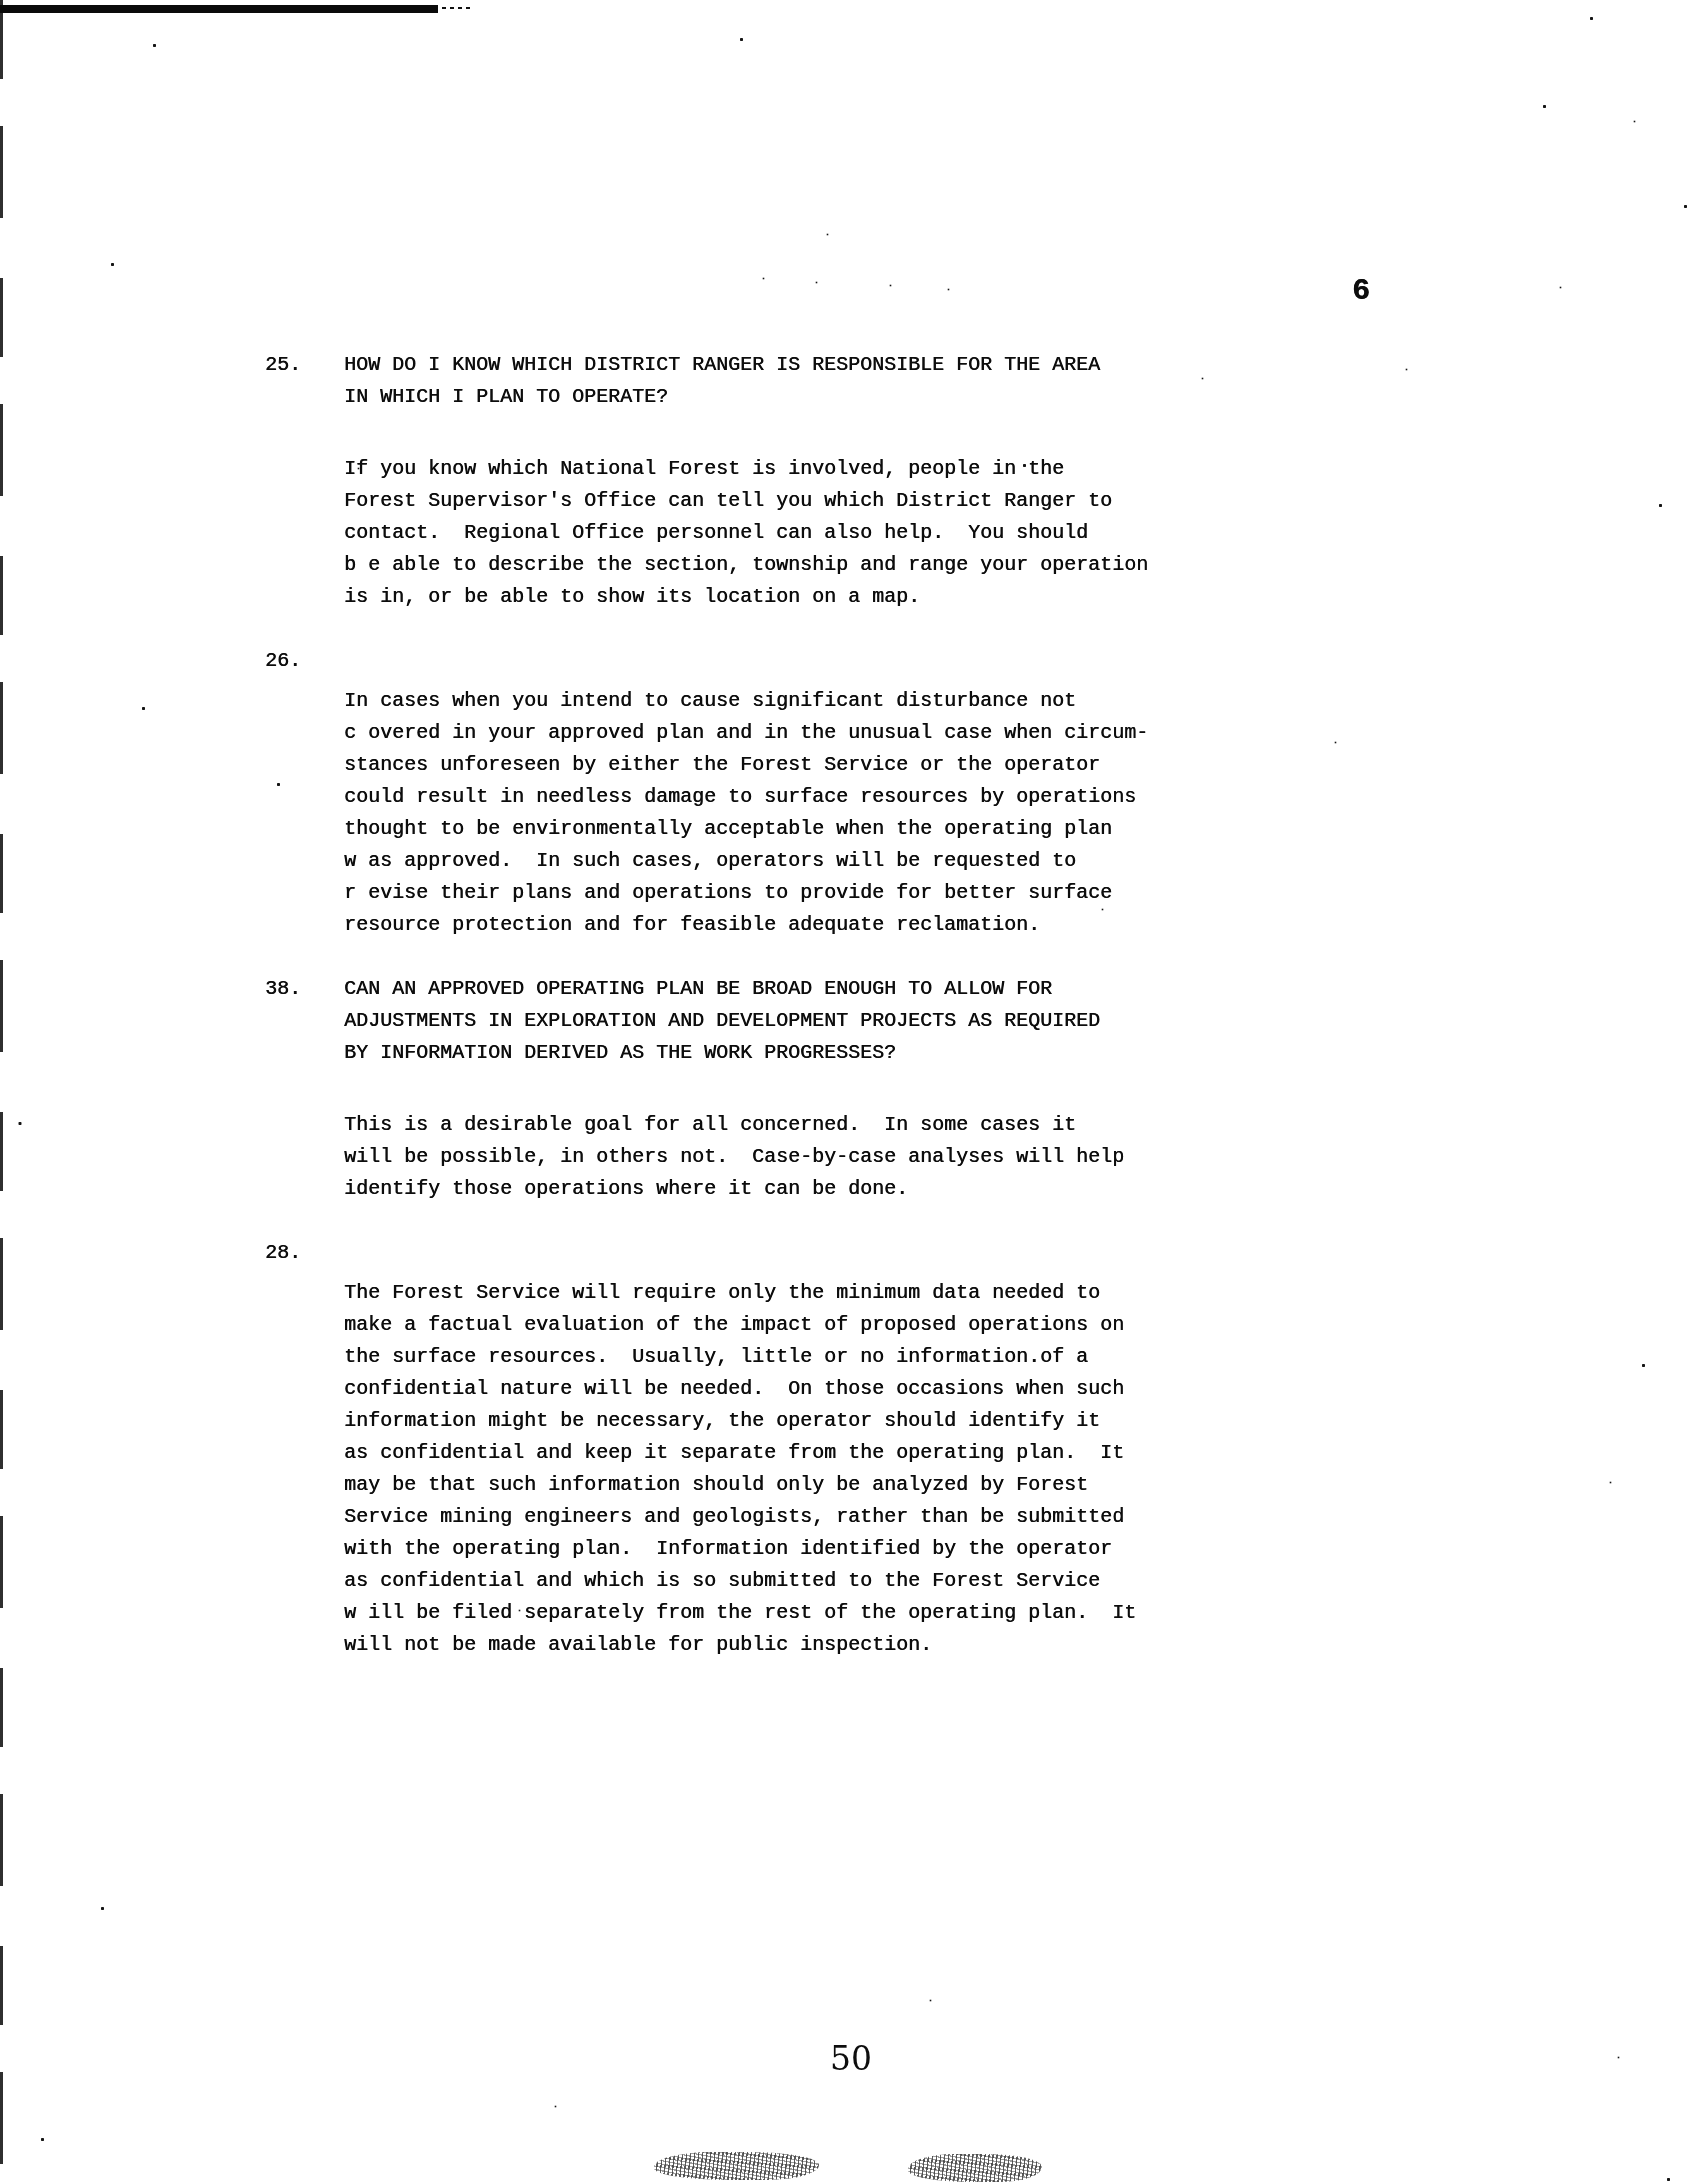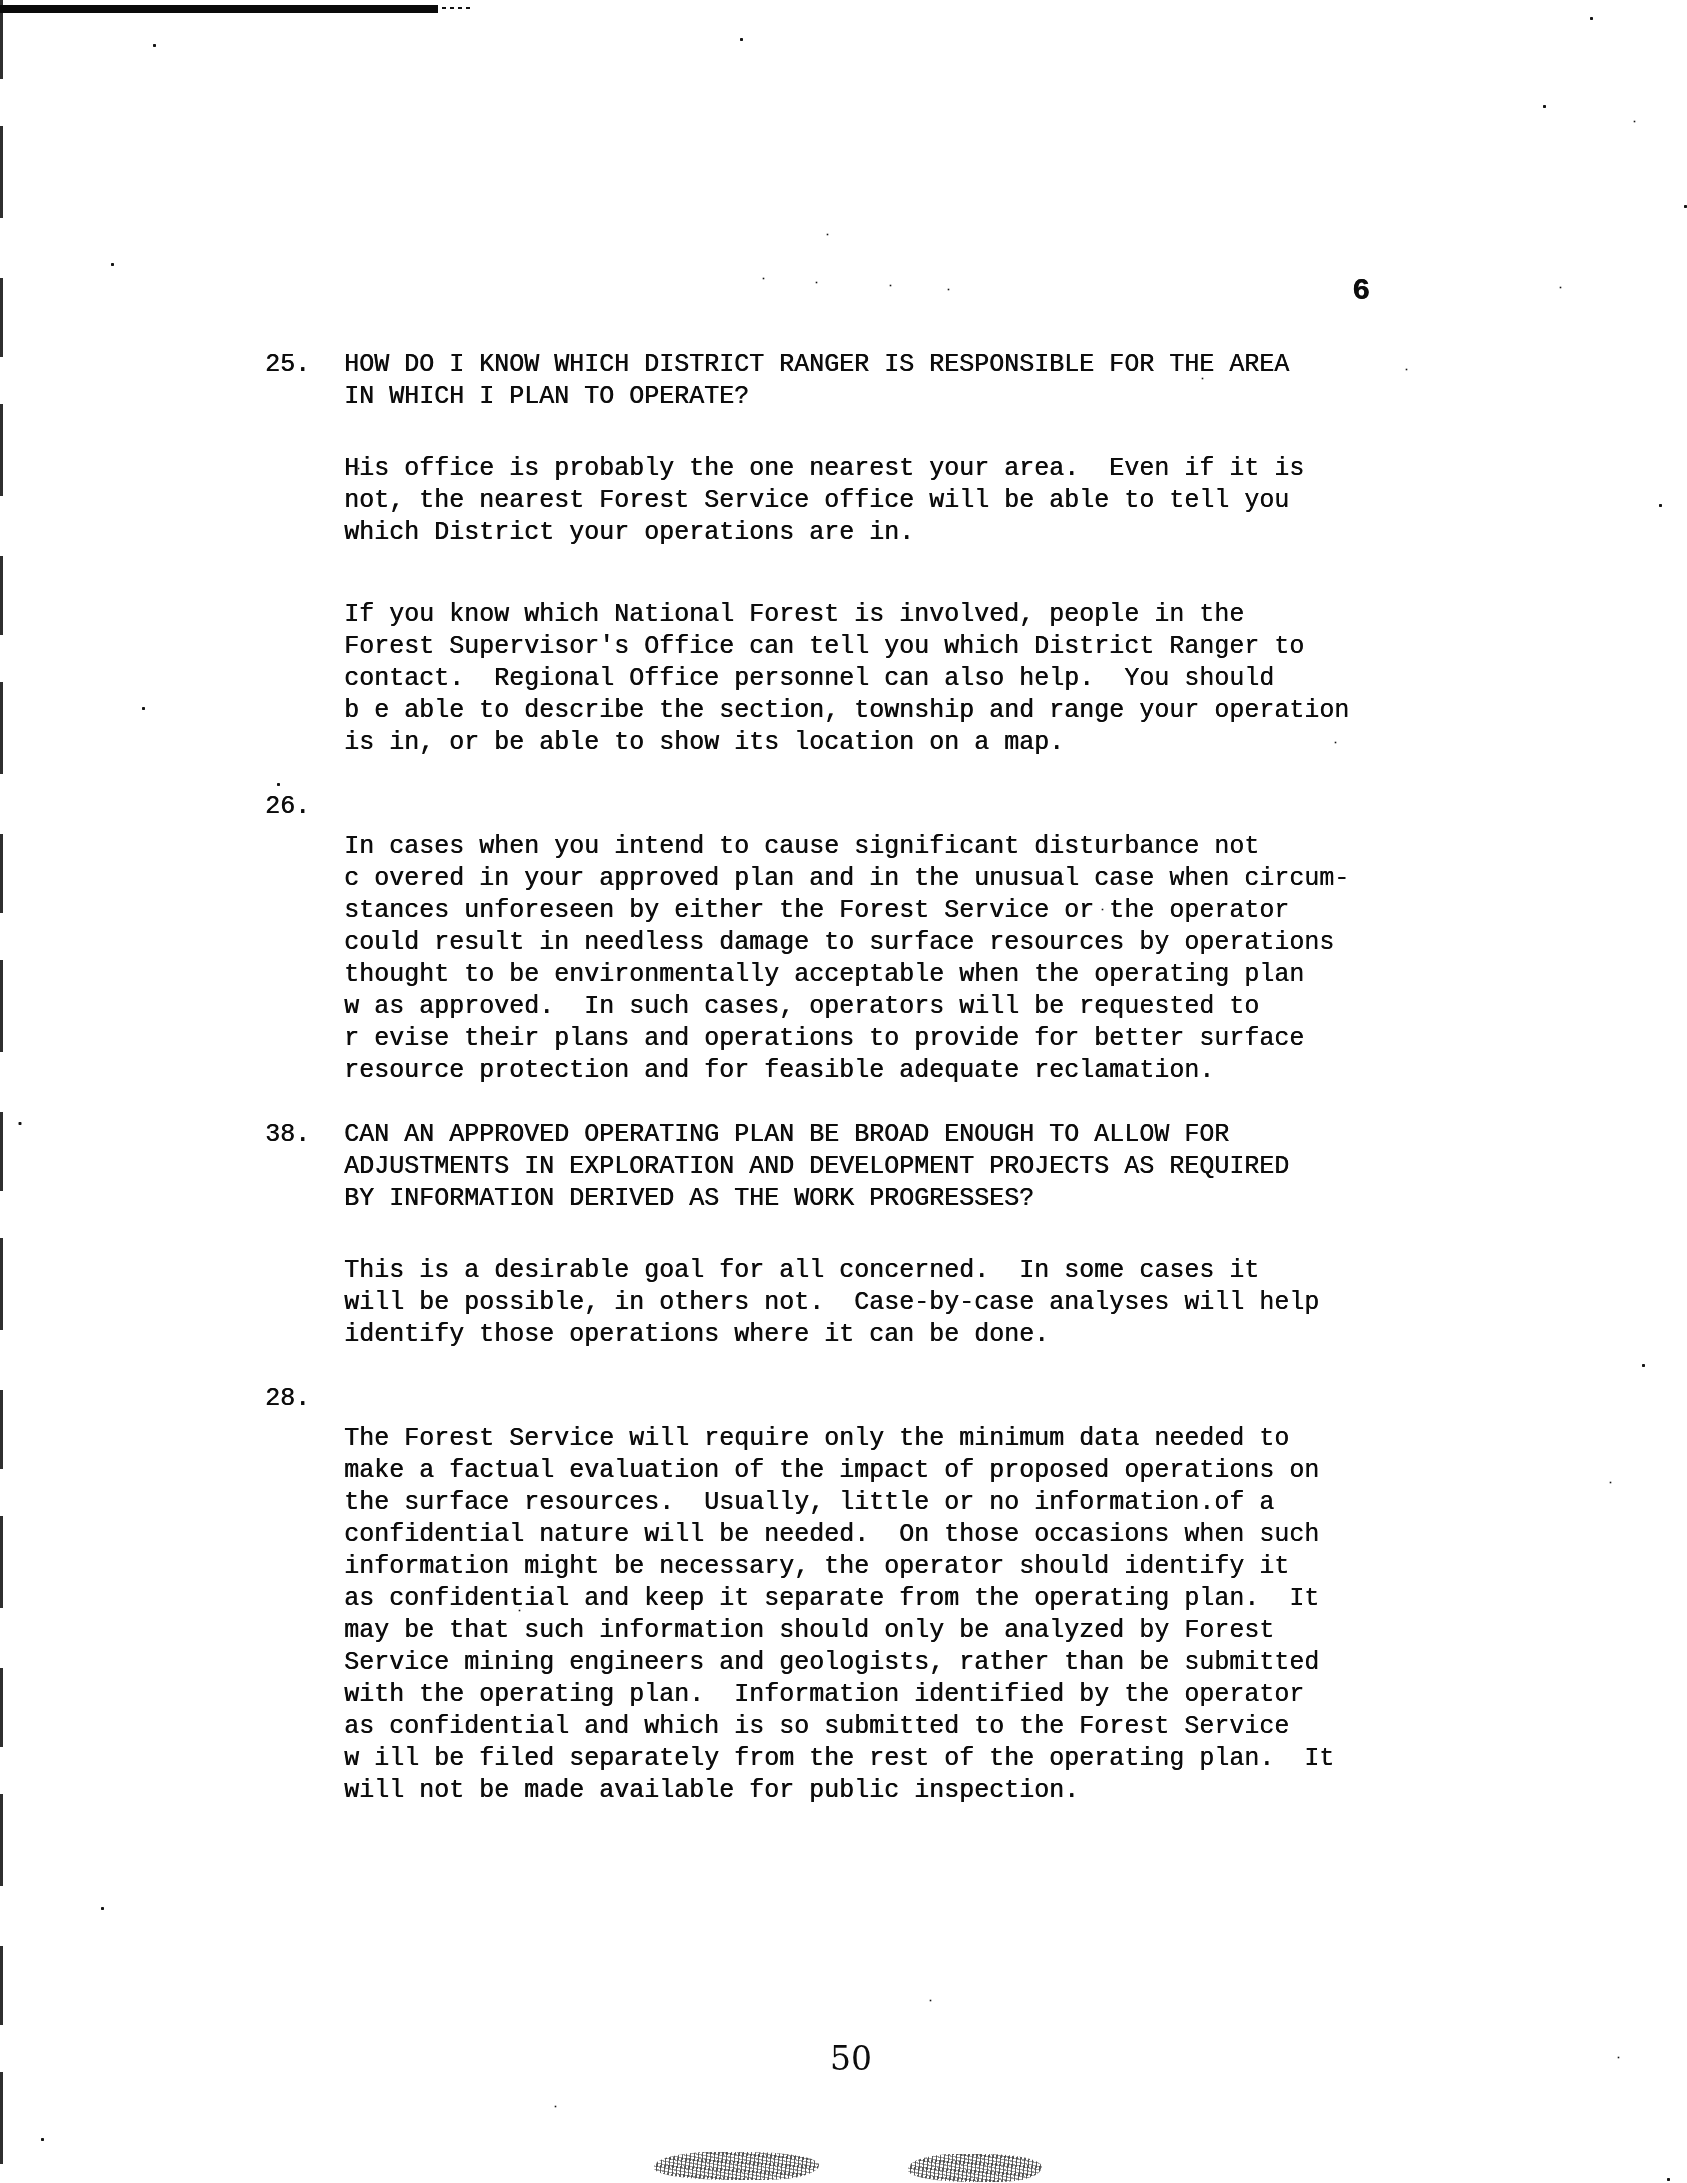--- a/index.html
+++ b/index.html
@@ -71,21 +71,21 @@
     position: absolute; left: 830px; top: 2039px;
     font-family: "DejaVu Serif", serif;
     font-size: 33px; font-weight: normal;
   }
 
   
   .content {
     position: absolute; left: 0; top: 0;
     padding: 349px 116px 0 265px;
     width: 1290px;
-    font-size: 25px;
+    font-size: 20px;
     line-height: 32px;
     text-shadow: 0.4px 0 0 currentColor;
   }
   .qa {
     display: grid;
     grid-template-columns: 79px 1fr;
     align-items: start;
   }
   .qa + .qa { margin-top: 32px; }
   .qnum { white-space: pre; }
@@ -107,23 +107,20 @@
 
   <div class="page-num-top">6</div>
 
   <main class="content">
 
     <section class="qa">
       <div class="qnum">25.</div>
       <div class="qbody">
         <div class="question">HOW DO I KNOW WHICH DISTRICT RANGER IS RESPONSIBLE FOR THE AREA
 IN WHICH I PLAN TO OPERATE?</div>
-        <p class="answer">His office is probably the one nearest your area.  Even if it is
-not, the nearest Forest Service office will be able to tell you
-which District your operations are in.</p>
         <p class="answer">If you know which National Forest is involved, people in the
 Forest Supervisor's Office can tell you which District Ranger to
 contact.  Regional Office personnel can also help.  You should
 b e able to describe the section, township and range your operation
 is in, or be able to show its location on a map.</p>
       </div>
     </section>
 
     <section class="qa">
       <div class="qnum">26.</div>

